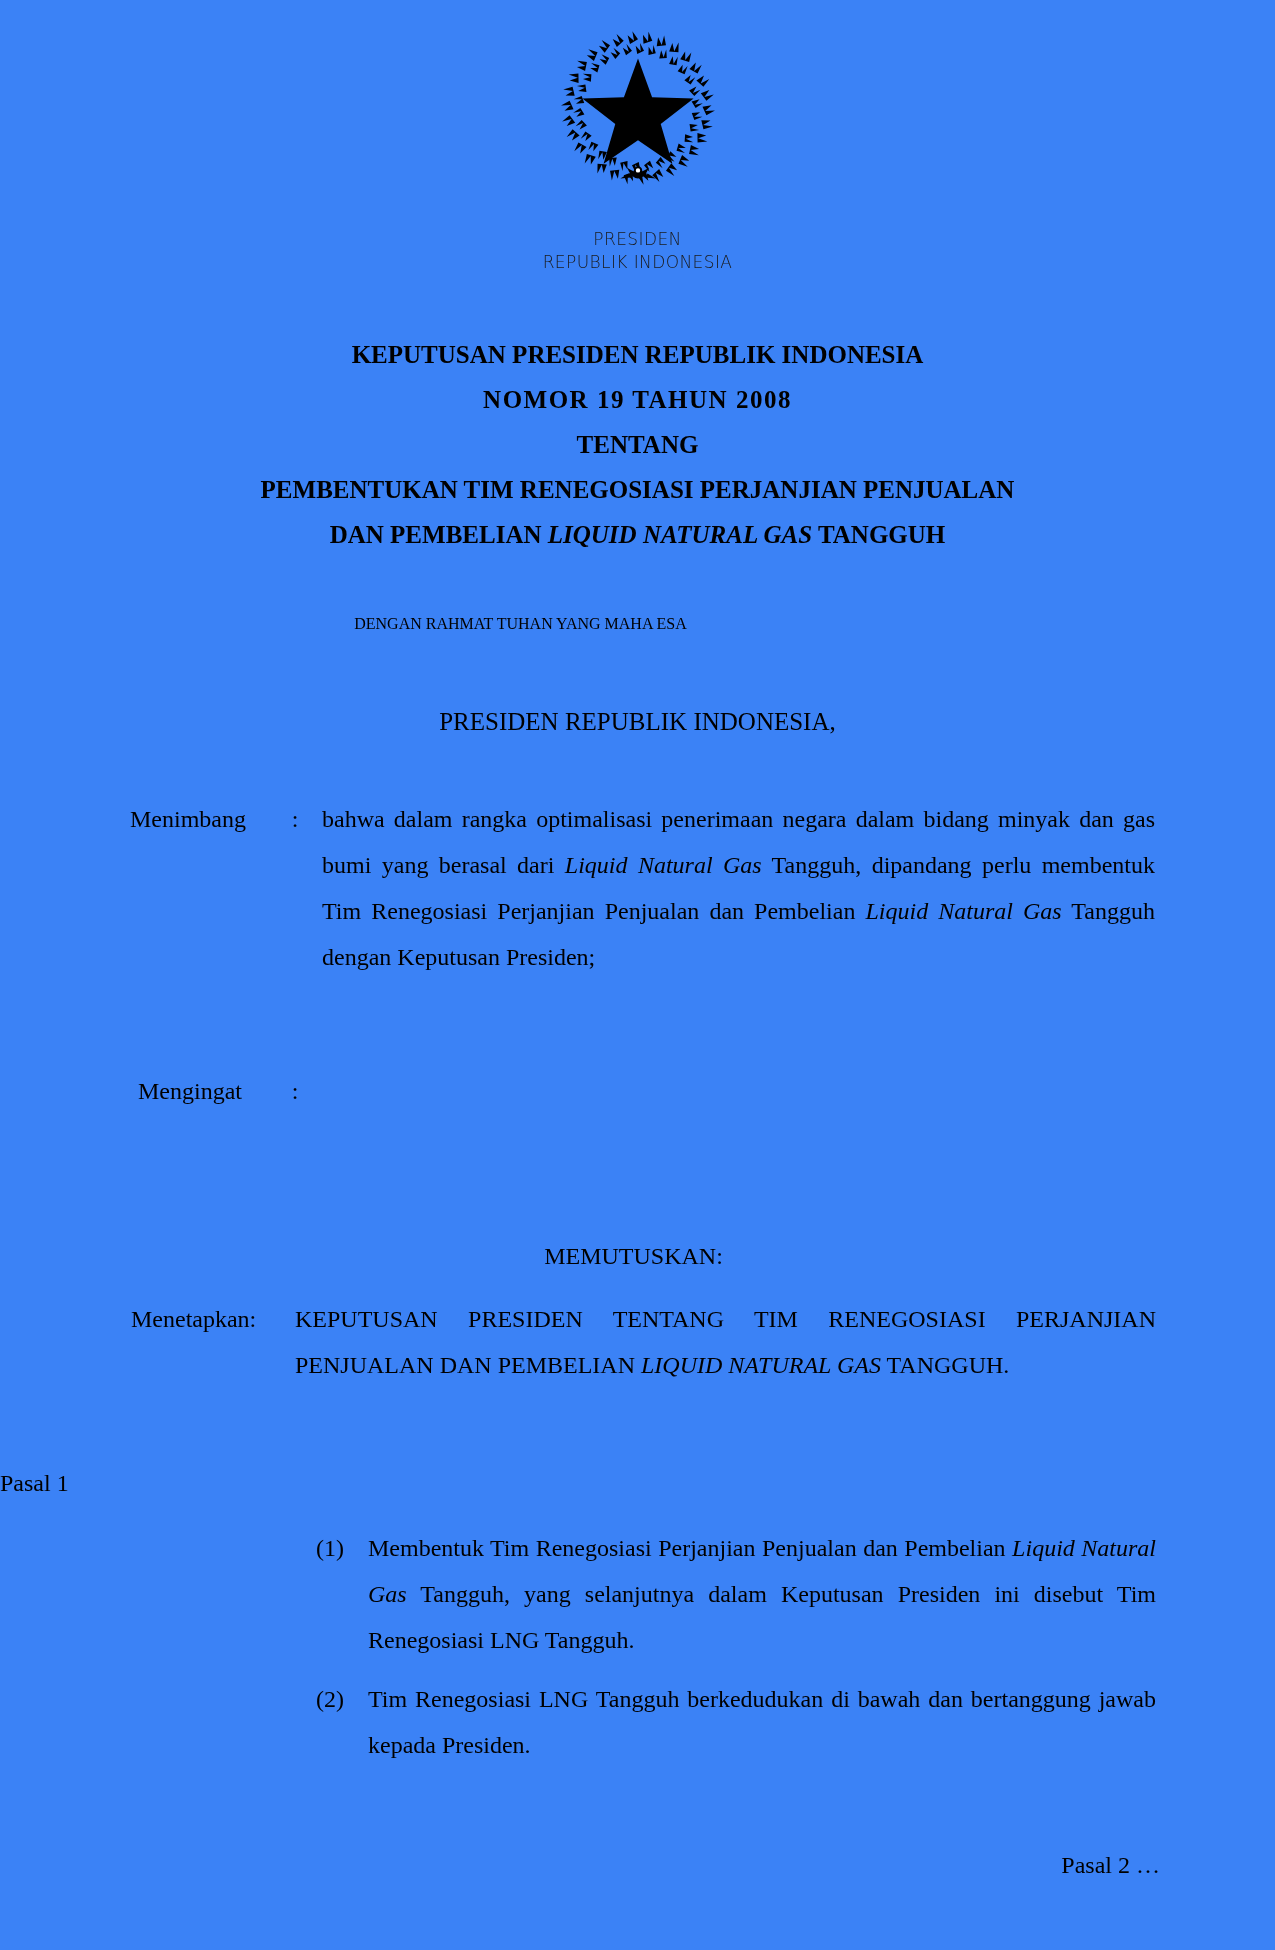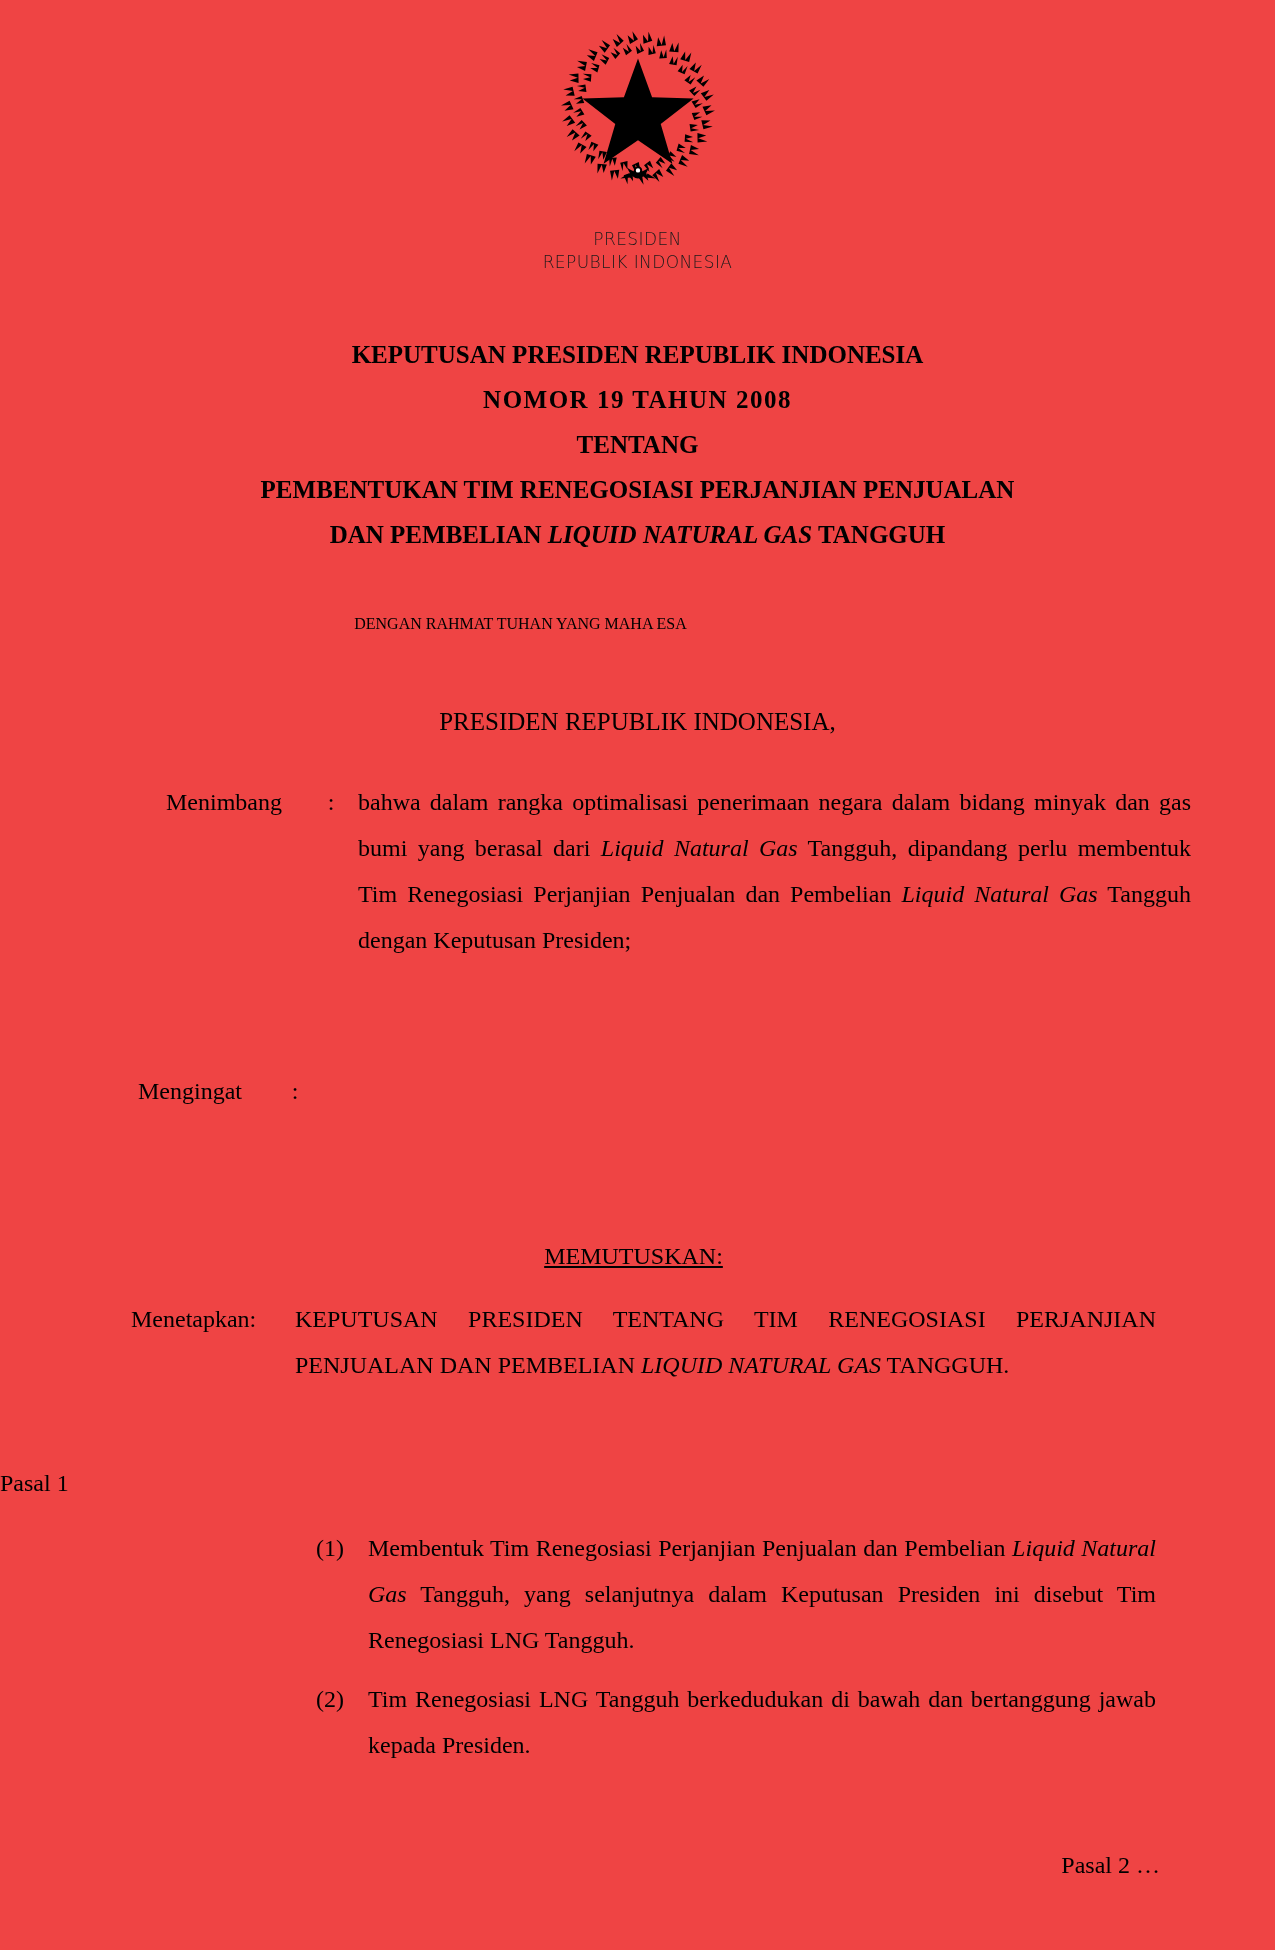--- a/index.html
+++ b/index.html
@@ -9,21 +9,21 @@
   }
   body {
     font-family: "Liberation Serif", "DejaVu Serif", serif;
     color: #000000;
   }
   .page {
     position: relative;
     width: 1275px;
     height: 1950px;
     margin: 0 auto;
-    background: #ef4444;
+    background: #3b82f6;
     overflow: hidden;
   }
 
   
   .emblem-block {
     position: absolute;
     top: 28px;
     left: 0;
     width: 1275px;
     text-align: center;
@@ -99,39 +99,38 @@
     text-align: center;
   }
   .clause .body {
     font-size: 24px;
     line-height: 46px;
     text-align: justify;
     text-justify: inter-word;
     flex: 1 1 auto;
   }
 
-  #clause-menimbang { top: 779px;  left: 130px; width: 1025px; margin-left: 36px; }
+  #clause-menimbang { top: 796px;  left: 130px; width: 1025px; }
   #clause-menimbang .label { width: 148px; }
   #clause-menimbang .colon { width: 34px; }
   #clause-menimbang .body  { padding-left: 10px; }
 
   #clause-mengingat { top: 1068px; left: 138px; width: 1018px; }
   #clause-mengingat .label { width: 142px; }
   #clause-mengingat .colon { width: 30px; }
   #clause-mengingat .body  { padding-left: 10px; }
 
   
   .memutuskan {
     position: absolute;
     top: 1243px;
     left: 0;
     width: 1267px;
     text-align: center;
     font-size: 24px;
-    text-decoration: underline;
   }
   #clause-menetapkan { top: 1296px; left: 131px; width: 1025px; }
   #clause-menetapkan .label { width: 154px; }
   #clause-menetapkan .colon { width: 0px; }
   #clause-menetapkan .body  { padding-left: 10px; }
 
   
   .pasal-heading {
     position: absolute;
     top: 1470px;

